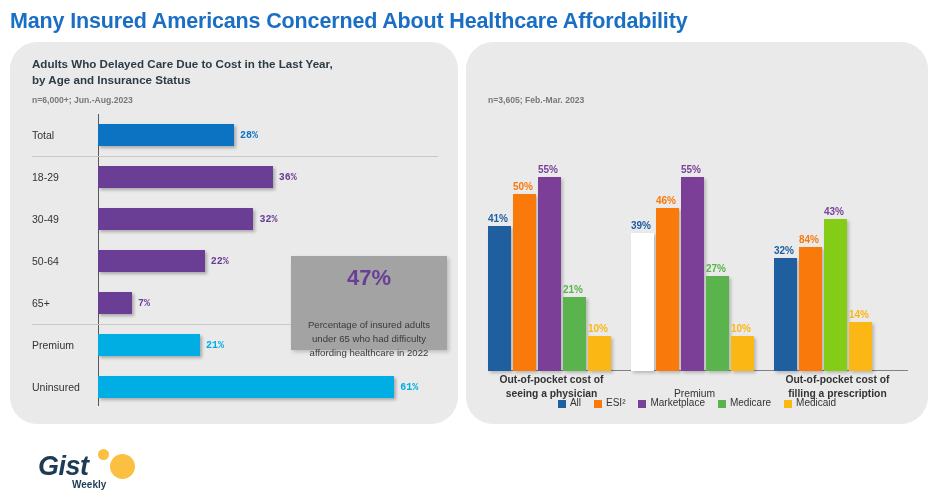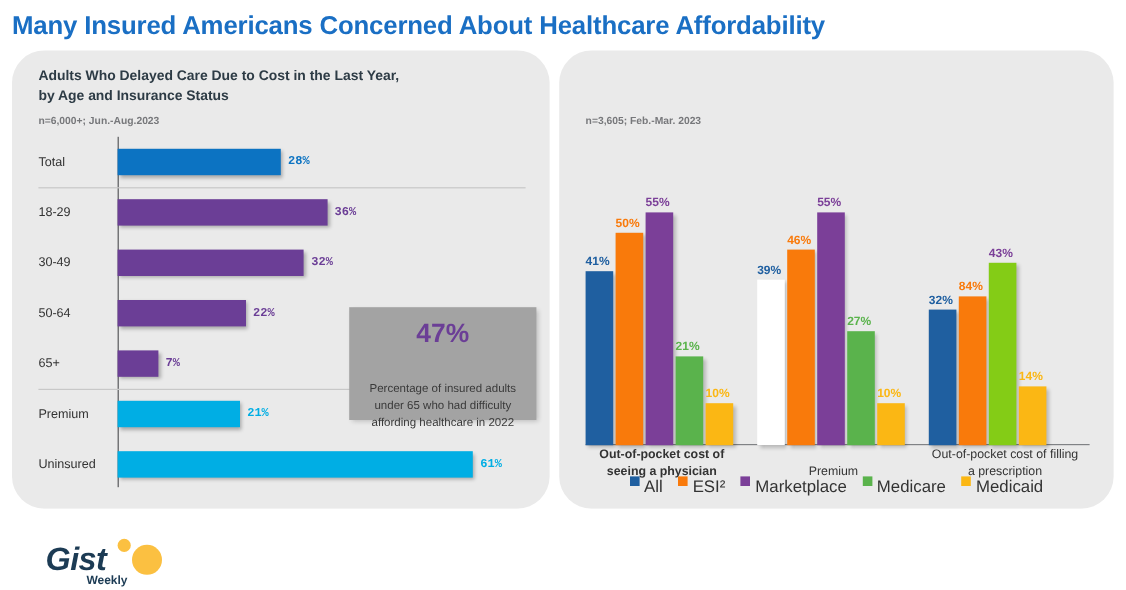--- a/index.html
+++ b/index.html
@@ -190,23 +190,23 @@
   #legend {
     position: absolute;
     left: 0; top: 355px;
     width: 462px;
     display: flex;
     justify-content: center;
     gap: 13px;
   }
   .legend-item {
     display: flex;
-    align-items: flex-start;
+    align-items: flex-end;
     gap: 4px;
-    font-size: 14px;
+    font-size: 10px;
     color: #333333;
   }
   .legend-swatch {
     width: 8px; height: 8px;
     display: inline-block;
   }
 
   
   #footer {
     position: absolute;
@@ -404,21 +404,21 @@
           <div class="vbar" style="height: 151.933px; background: #84cc16;">
             <div class="vbar-val" style="color: rgb(123, 63, 152);">43%</div>
           </div>
         </div>
         <div class="vcol">
           <div class="vbar" style="height: 49.4667px; background: rgb(251, 183, 20);">
             <div class="vbar-val" style="color: rgb(251, 183, 20);">14%</div>
           </div>
         </div>
       </div>
-      <div class="vgroup-label" style="left: 286px; width: 127px;">Out-of-pocket cost of filling a prescription</div>
+      <div class="vgroup-label" style="left: 286px; width: 127px; font-weight: bold;">Out-of-pocket cost of filling a prescription</div>
     </div>
 
   <div id="legend">
 
   <div class="legend-item">
         <span class="legend-swatch" style="background: rgb(31, 95, 160);"></span>
         <span>All</span>
       </div>
       <div class="legend-item">
         <span class="legend-swatch" style="background: rgb(249, 122, 11);"></span>

